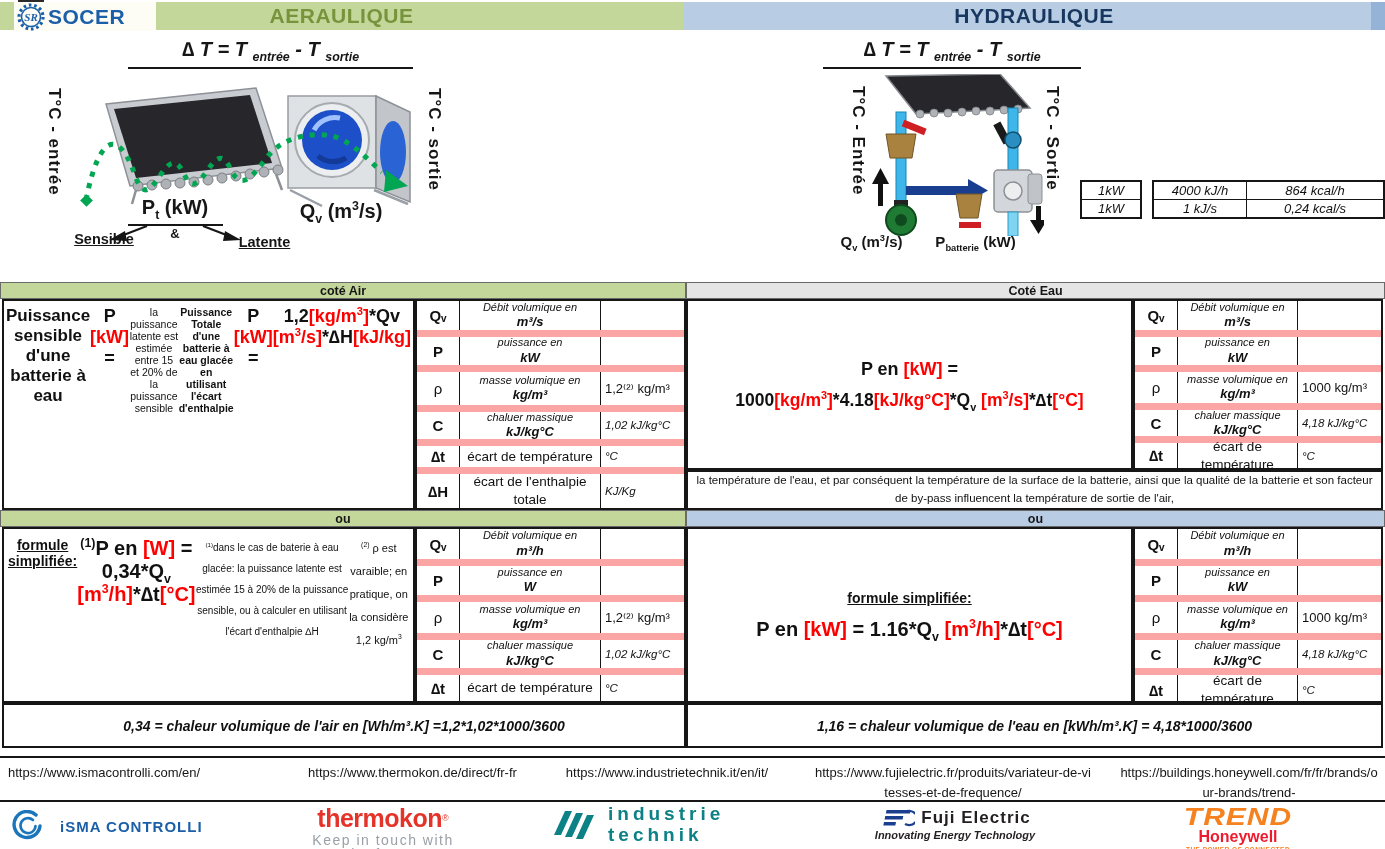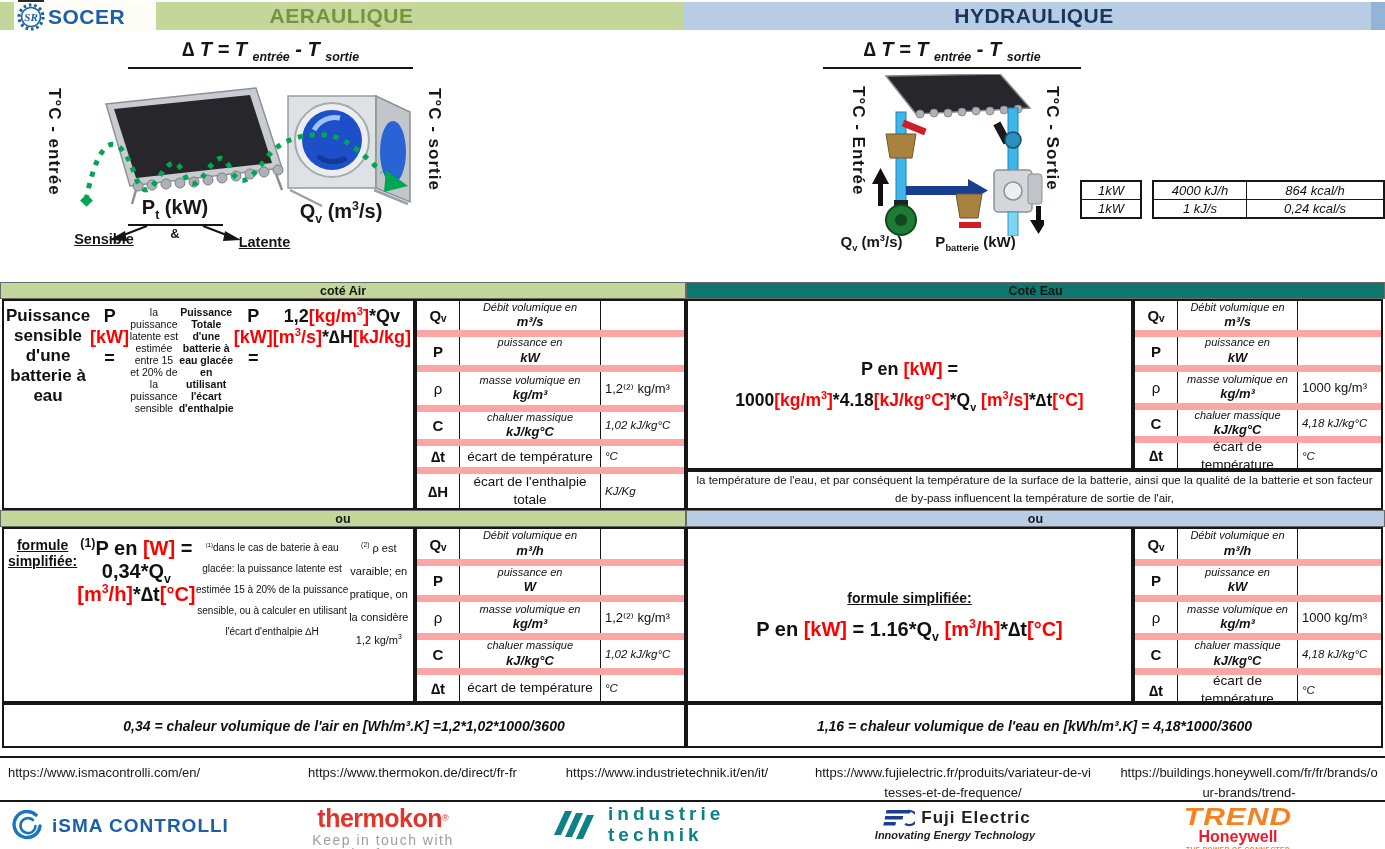--- a/index.html
+++ b/index.html
@@ -56,22 +56,22 @@
   .d2:empty{display:none}
   .lone .d1{font-style:normal;font-size:13.5px;padding:0 4px}
   .upv .pval{font-style:normal;font-size:13px}
   .noteCell{position:absolute;border:2px solid #161616;background:#fff;display:flex;align-items:center;justify-content:center;
             text-align:center;font-size:11.5px;line-height:1.55;padding:0 8px;box-sizing:border-box}
   .botCell{position:absolute;border:2px solid #161616;background:#fff;display:flex;align-items:center;justify-content:center;
            font-style:italic;font-weight:bold;font-size:14px;box-sizing:border-box}
   
   .hline{position:absolute;background:#161616}
   .flink{position:absolute;font-size:13px;color:#161616;text-align:center;word-break:break-all;line-height:1.5;cursor:pointer}
-  .logo-isma{position:absolute;display:flex;align-items:center;gap:8px;color:#1b5fa8;font-weight:bold;
-             font-size:19px;letter-spacing:1px}
+  .logo-isma{position:absolute;display:flex;align-items:center;gap:16px;color:#1b5fa8;font-weight:bold;
+             font-size:15px;letter-spacing:1px}
   .logo-thermo{position:absolute;text-align:center;line-height:1}
   .thermo-main{color:#e63329;font-weight:bold;font-size:25px;letter-spacing:-.5px}
   .thermo-tag{color:#9aa0a6;font-size:14px;letter-spacing:1.5px;margin-top:2px}
   .logo-it{position:absolute;display:flex;align-items:center;gap:10px}
   .it-text{color:#0c8186;font-weight:bold;font-size:19px;letter-spacing:4px;line-height:1.1}
   .logo-fuji{position:absolute;text-align:center}
   .fuji-row{display:flex;align-items:flex-start;justify-content:center;gap:6px}
   .fuji-name{color:#231f20;font-weight:bold;font-size:17px;letter-spacing:1px}
   .fuji-tag{color:#231f20;font-weight:bold;font-style:italic;font-size:11px;margin-top:1px}
   .logo-trend{position:absolute;text-align:center;line-height:1}
@@ -223,21 +223,21 @@
     </div>
     <div class="convrow">
       <div class="convcell" style="width:92px;border-right:1px solid #161616">1 kJ/s</div>
       <div class="convcell" style="flex:1">0,24 kcal/s</div>
     </div>
   </div>
 
   <div class="secband" style="left:0;top:282px;width:686px;height:17px;background:#c4d79b">
     <span>coté Air</span>
   </div>
-  <div class="secband" style="left:686px;top:282px;width:699px;height:17px;background:#0f766e">
+  <div class="secband" style="left:686px;top:282px;width:699px;height:17px;background:#e5e5e5">
     <span>Coté Eau</span>
   </div>
 
   <div class="fcell" style="left:2px;top:299px;width:413px;height:211px">
     <div class="fstack">
       <div class="ftitle">Puissance sensible d'une batterie à eau</div>
       <div class="fbig"><span>P </span><span class="red">[kW]</span><span> =</span></div>
       <div class="fsmall">la puissance latente est estimée entre 15 et 20% de la puissance sensible</div>
       <div class="fsmall b">Puissance Totale d'une batterie à eau glacée en utilisant l'écart d'enthalpie</div>
       <div class="fbig"><span>P </span><span class="red">[kW]</span><span> =</span></div>

